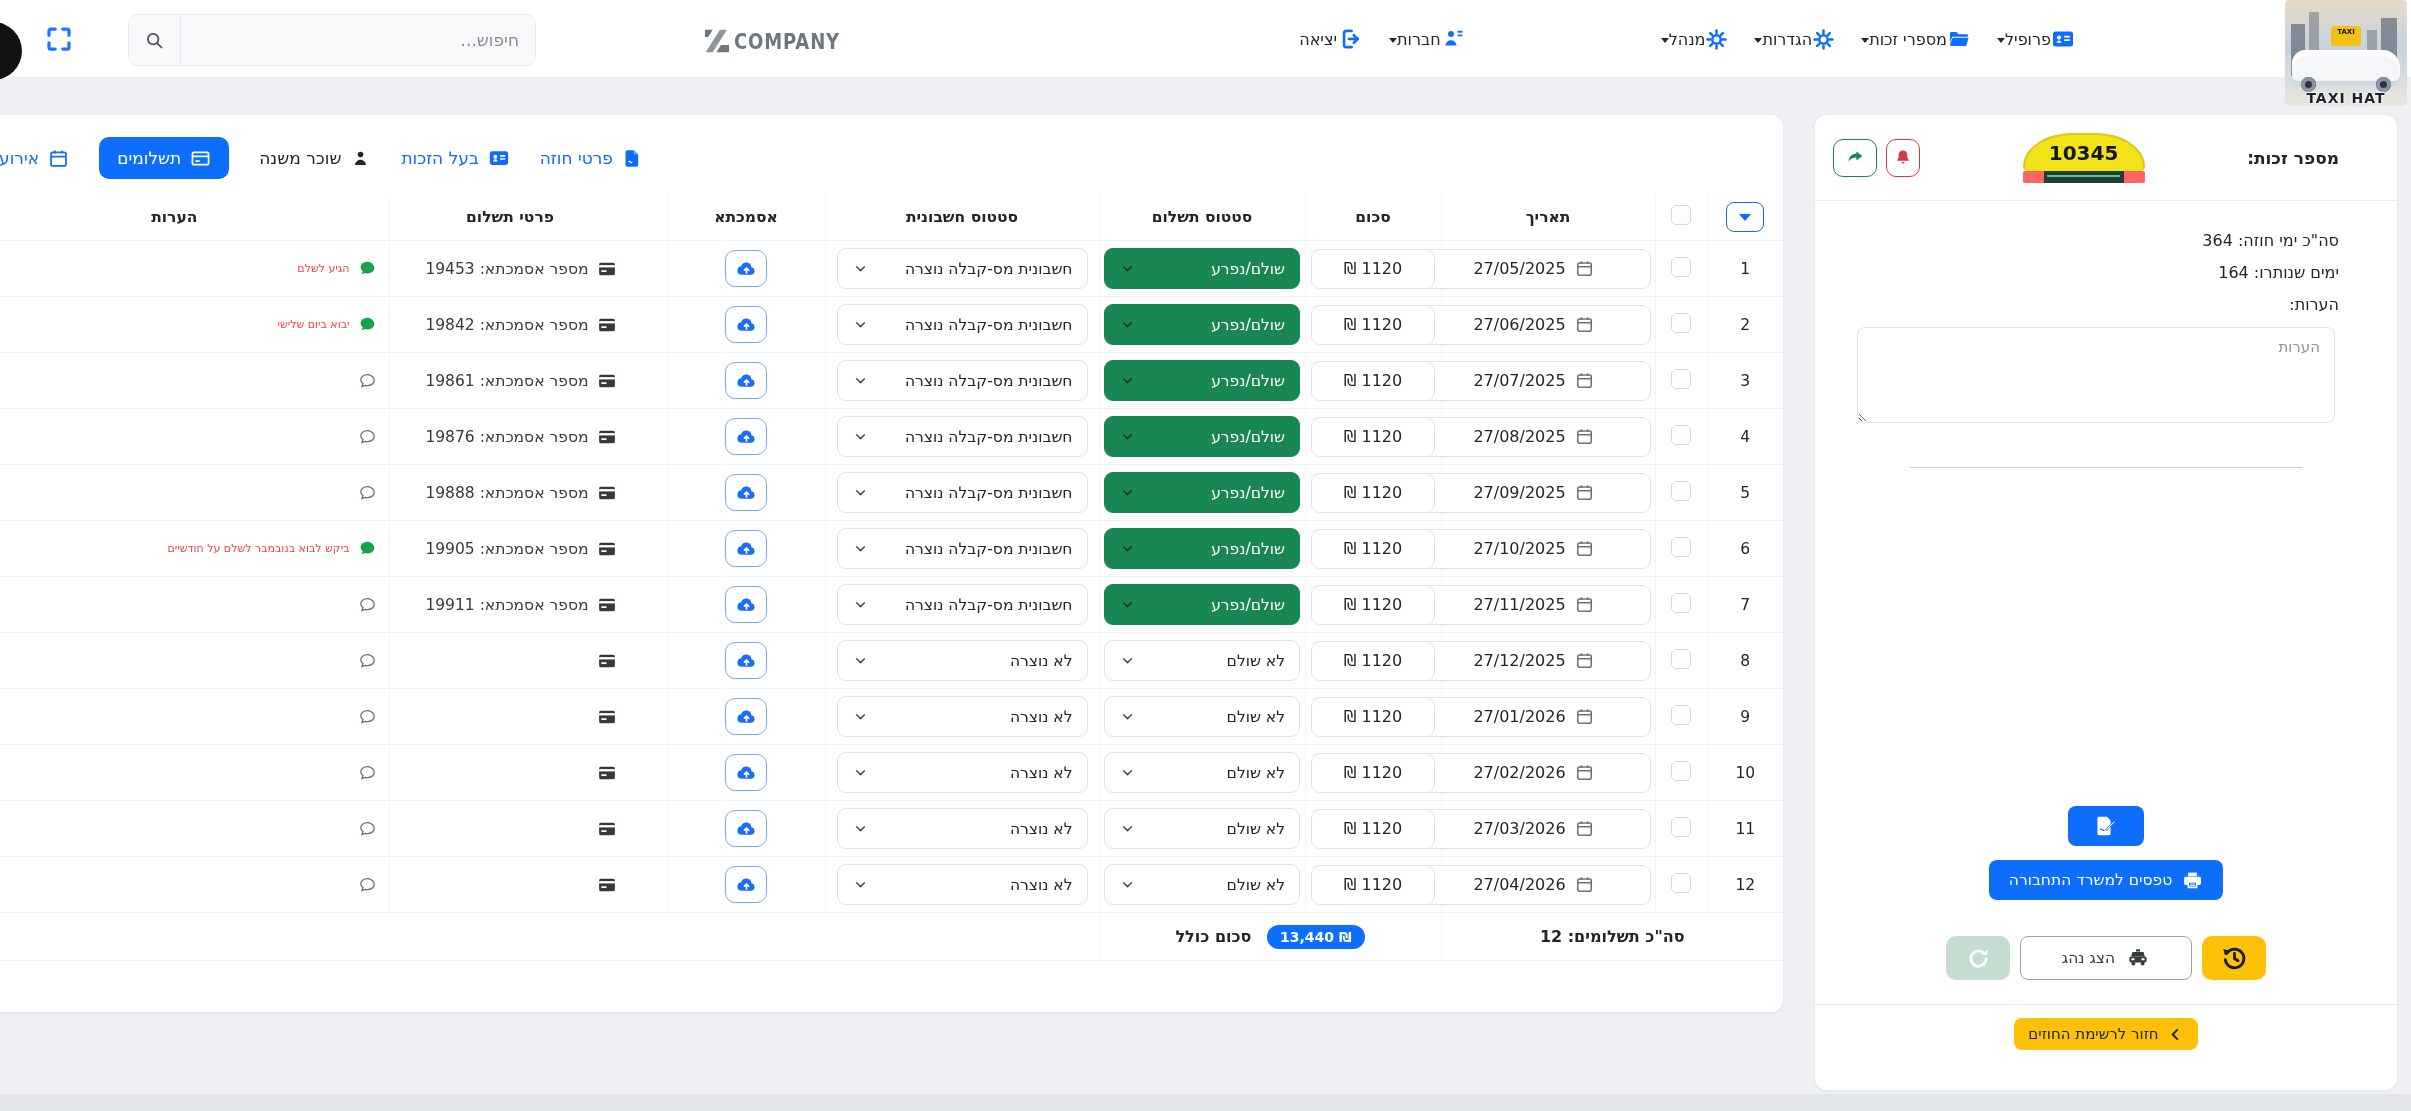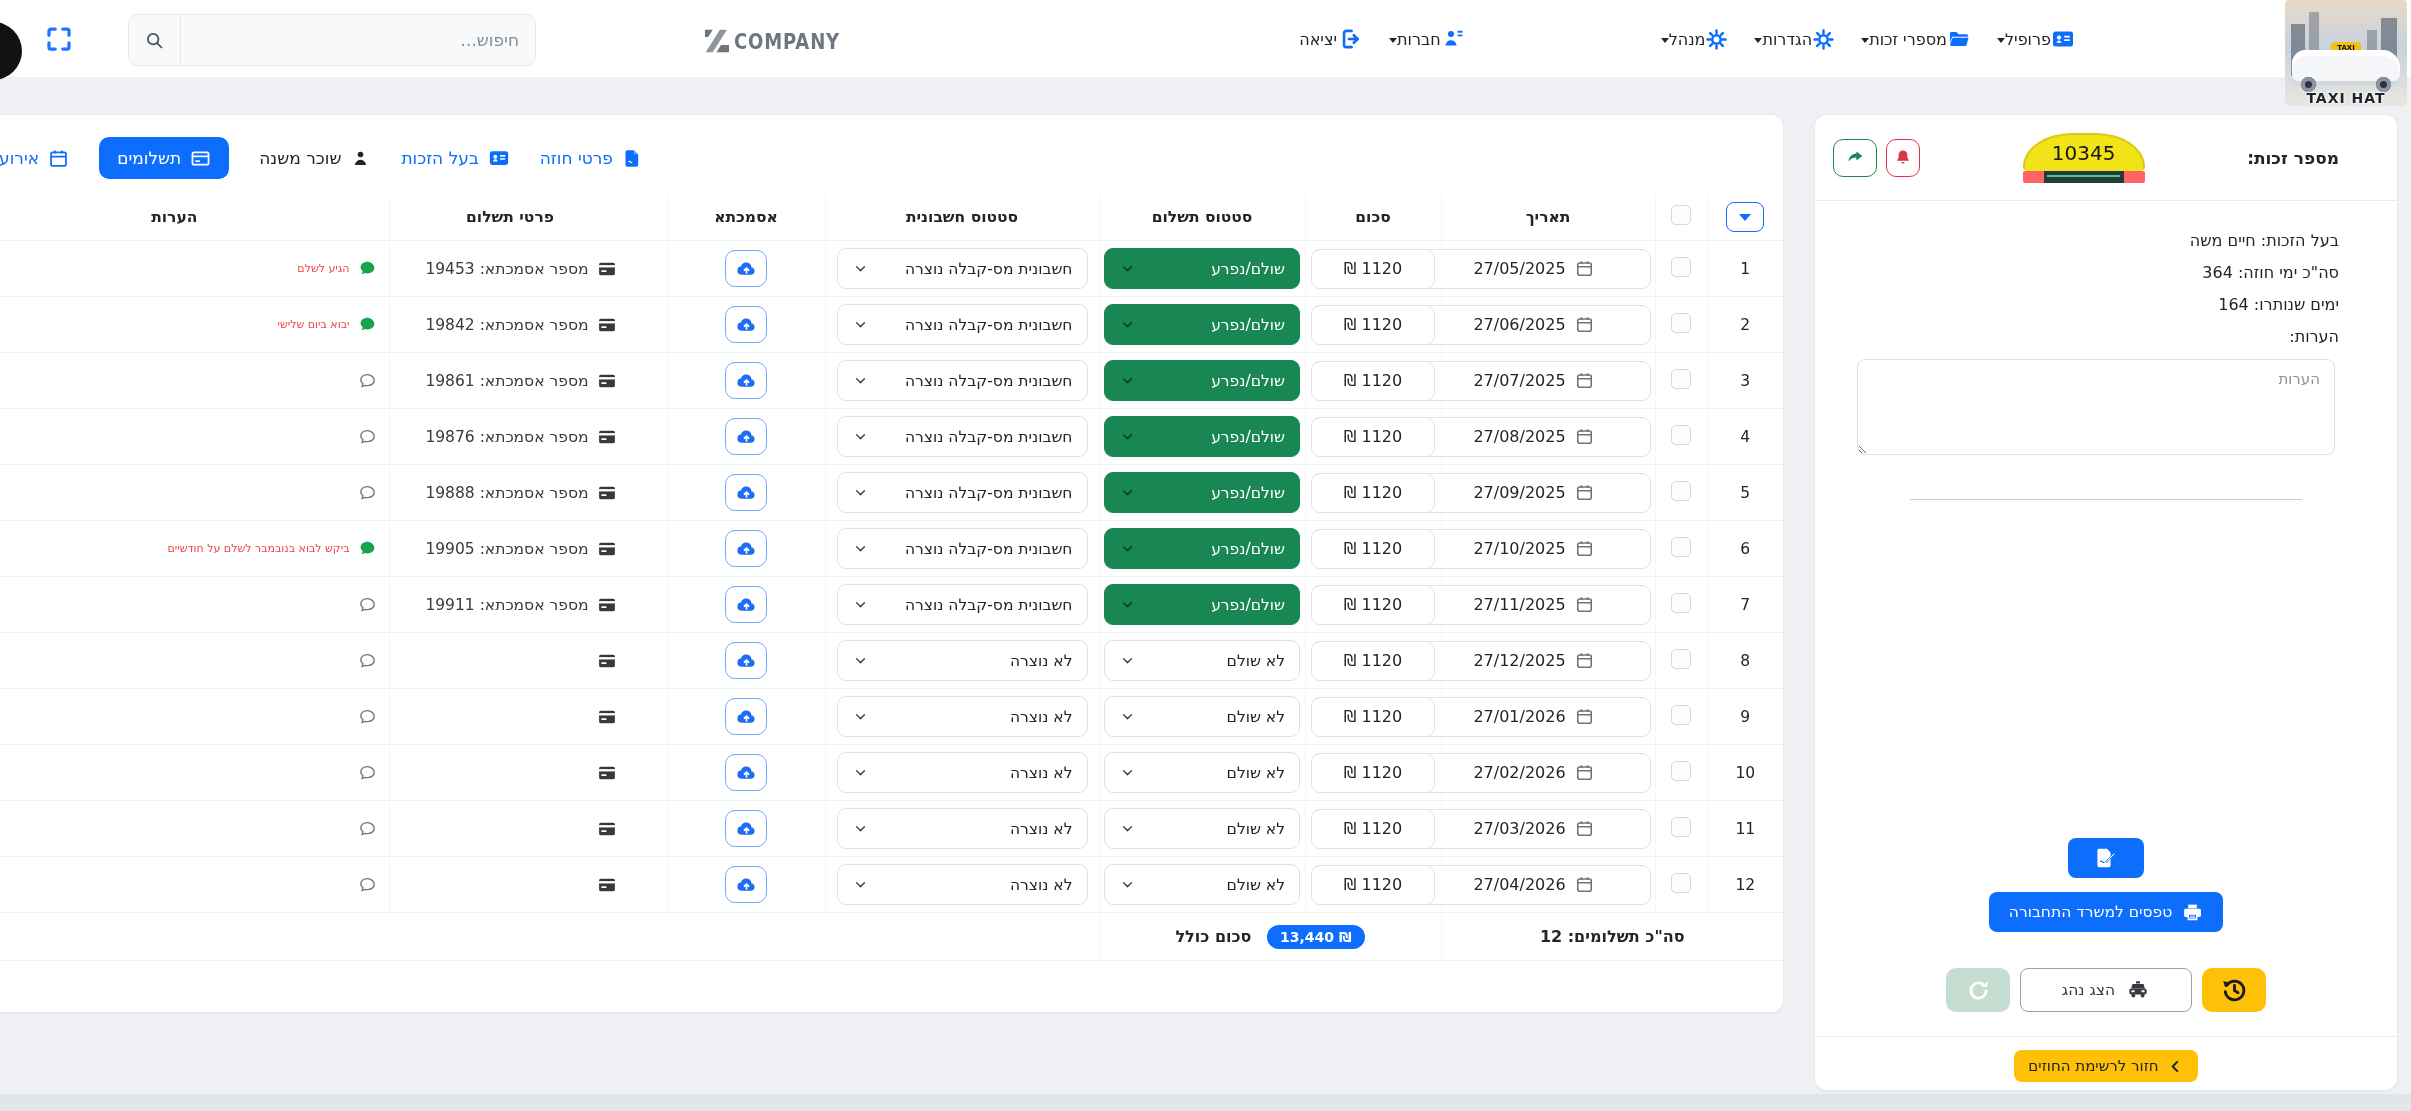--- a/index.html
+++ b/index.html
@@ -25,21 +25,21 @@
   .nav-item .nico{color:#0d6efd}
   .nav-item.gap-after{margin-left:170px}
   .caret{width:0;height:0;border-left:4.5px solid transparent;border-right:4.5px solid transparent;border-top:5.5px solid #212529;margin-top:2px}
   .taxi-logo{position:absolute;right:4px;top:0;width:122px;height:106px;border-radius:4px;overflow:hidden;cursor:pointer;
              background:linear-gradient(180deg,#e8d9c8 0%,#c8d2dd 45%,#e9e6df 100%)}
   .taxi-logo .bld{position:absolute;bottom:30px;background:rgba(66,78,94,.55)}
   .taxi-logo .b1{left:6px;width:14px;height:52px}
   .taxi-logo .b2{left:24px;width:10px;height:64px;background:rgba(88,100,116,.45)}
   .taxi-logo .b3{right:10px;width:16px;height:58px}
   .taxi-logo .b4{right:30px;width:10px;height:46px;background:rgba(88,100,116,.45)}
-  .taxi-logo .mini-sign{position:absolute;top:42px;left:50%;transform:translateX(-50%);width:30px;height:14px;background:#f2c114;
+  .taxi-logo .mini-sign{position:absolute;top:26px;left:50%;transform:translateX(-50%);width:30px;height:20px;background:#f2c114;
              border-radius:4px 4px 2px 2px;font-size:7px;font-weight:bold;color:#111;text-align:center;line-height:13px;z-index:2}
   .taxi-logo .car{position:absolute;bottom:20px;left:7px;right:7px;height:36px;background:#f5f6f8;z-index:2;
              border-radius:14px 18px 6px 6px;box-shadow:inset 0 -5px 0 #d3d8de, inset 0 6px 0 #ffffff}
   .taxi-logo .wheel{position:absolute;bottom:14px;width:15px;height:15px;border-radius:50%;background:#2c3440;z-index:3;box-shadow:inset 0 0 0 4px #8a94a2}
   .taxi-logo .w1{left:16px}.taxi-logo .w2{right:16px}
   .taxi-logo .caption{position:absolute;bottom:0;width:100%;text-align:center;font-size:14px;font-weight:bold;color:#1a232e;
              letter-spacing:1px;text-shadow:0 0 3px #fff,0 0 3px #fff;z-index:4}
 
   
   .main-card{position:absolute;left:-30px;top:115px;width:1813px;height:897px;background:#fff;border-radius:12px;
@@ -93,21 +93,21 @@
   td.f-count{text-align:left;padding-left:28px}
   td.f-total{text-align:right;padding-right:8px}
   .total-badge{display:inline-block;background:#0d6efd;color:#fff;font-size:14px;font-weight:bold;border-radius:16px;
                padding:4px 13px;margin-left:10px;direction:ltr}
 
   
   .side-head{height:86px;display:flex;align-items:center;justify-content:space-between;padding:0 58px 0 18px;border-bottom:1px solid #e9ecef}
   .permit-label{font-size:17px;font-weight:bold}
   .roof-sign{width:122px;user-select:none}
   .roof-top{height:38px;background:#f2e318;border:2px solid #d9c90f;border-bottom:none;border-radius:58px 58px 6px 6px/40px 40px 5px 5px;
-            display:flex;align-items:center;justify-content:center;font-size:20px;font-weight:normal;color:#14181c;direction:ltr}
+            display:flex;align-items:center;justify-content:center;font-size:20px;font-weight:bold;color:#14181c;direction:ltr}
   .roof-base{height:12px;border-radius:2px;position:relative;
             background:linear-gradient(90deg,#ff6464 0 17%,#223b3a 17% 83%,#ff6464 83%)}
   .roof-base::after{content:"";position:absolute;left:20%;right:20%;top:4px;height:2px;background:#49c98d}
   .head-btns{display:flex;align-items:center;gap:9px}
   .share-btn{width:44px;height:38px;border:1.5px solid #198754;color:#198754;background:#fff;border-radius:10px;cursor:pointer;
              display:inline-flex;align-items:center;justify-content:center}
   .bell-btn{width:34px;height:38px;border:1.5px solid #dc3545;color:#dc3545;background:#fff;border-radius:10px;cursor:pointer;
             display:inline-flex;align-items:center;justify-content:center}
   .side-info{padding:24px 58px 0 24px;font-size:16px;line-height:2.0;text-align:right}
   .notes-area{display:block;margin:6px 62px 0 auto;width:478px;height:96px;border:1px solid #dee2e6;border-radius:8px;
@@ -1159,21 +1159,20 @@
         </button>
       <button class="share-btn">
           <svg class="ic" width="22" height="22">
             <use href="#i-share"></use>
           </svg>
         </button>
     </div>
   </div>
 
   <div class="side-info">
-    <div>בעל הזכות: חיים משה</div>
     <div>סה"כ ימי חוזה: 364</div>
     <div>ימים שנותרו: 164</div>
     <div>הערות:</div>
   </div>
   <textarea class="notes-area" placeholder="הערות" style=""></textarea>
 
   <hr class="mid-divider">
 
   <div class="actions">
     <button class="sign-btn">

